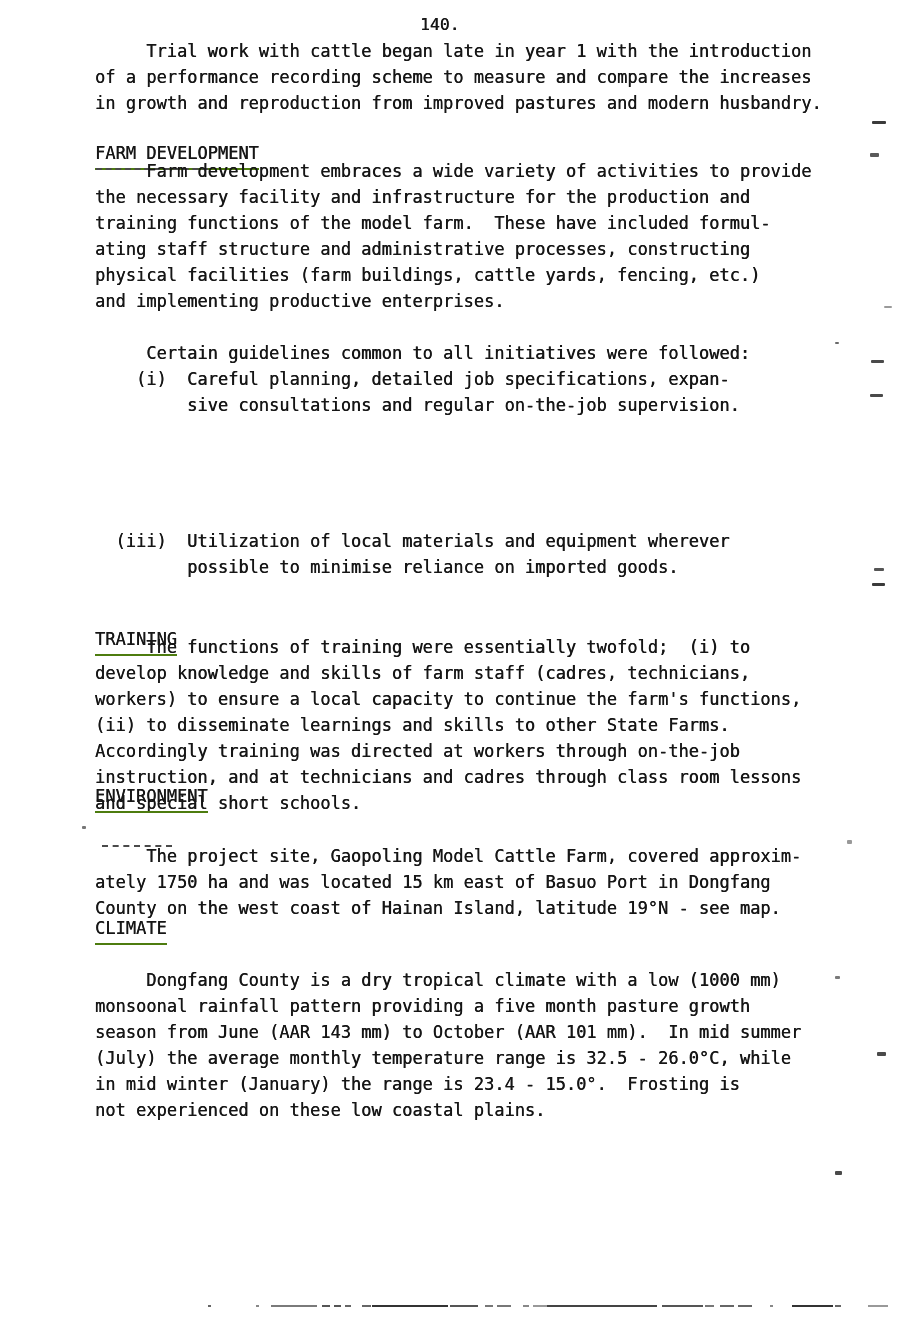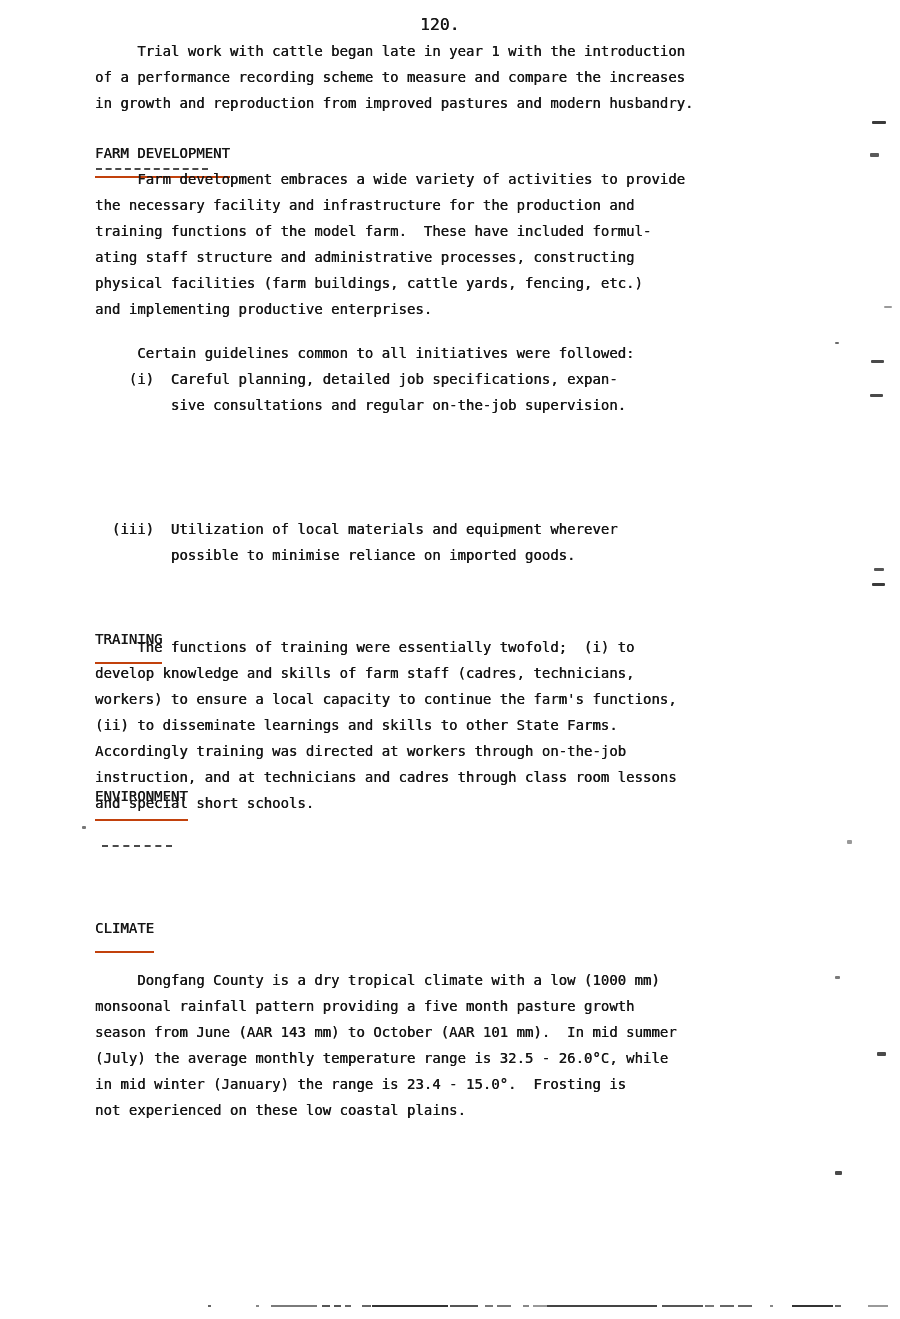--- a/index.html
+++ b/index.html
@@ -13,39 +13,39 @@
     height: 1319px;
     background: #ffffff;
     overflow: hidden;
     font-family: "DejaVu Sans Mono", "Liberation Mono", monospace;
     color: #161616;
   }
   .tblock {
     position: absolute;
     left: 95px;
     white-space: pre;
-    font-size: 14px;
+    font-size: 17px;
     line-height: 26px;
     letter-spacing: 0;
     color: #161616;
     text-shadow: 0.35px 0 0 currentColor;
   }
   .page-number {
     position: absolute;
     left: 420px;
     top: 12px;
     white-space: pre;
     font-size: 16.4px;
     line-height: 26px;
     text-shadow: 0.35px 0 0 currentColor;
   }
   .heading span {
     display: inline-block;
-    border-bottom: 2px solid #c2410c;
-    padding-bottom: 10px;
+    border-bottom: 2px solid #4d7c0f;
+    padding-bottom: 2px;
   }
   .noise {
     position: absolute;
     border-radius: 1px;
   }
   .edge-seg {
     position: absolute;
     top: 0;
     height: 2px;
   }
@@ -60,55 +60,58 @@
     position: absolute;
     height: 0;
     border-top: 2px dashed #4a4a4a;
   }
 </style>
 </head>
 <body>
 
 <div class="page">
 
-  <div class="page-number">120.</div>
+  <div class="page-number">140.</div>
 
   <div class="tblock" style="top:38px">     Trial work with cattle began late in year 1 with the introduction
 of a performance recording scheme to measure and compare the increases
 in growth and reproduction from improved pastures and modern husbandry.</div>
 
   <div class="tblock heading" style="top:140px"><span>FARM DEVELOPMENT</span></div>
   <div class="underline-artifact" style="left:96px; top:168px; width:112px"></div>
 
-  <div class="tblock" style="top:166px">     Farm development embraces a wide variety of activities to provide
+  <div class="tblock" style="top:158px">     Farm development embraces a wide variety of activities to provide
 the necessary facility and infrastructure for the production and
 training functions of the model farm.  These have included formul-
 ating staff structure and administrative processes, constructing
 physical facilities (farm buildings, cattle yards, fencing, etc.)
 and implementing productive enterprises.</div>
 
   <div class="tblock" style="top:366px">    (i)  Careful planning, detailed job specifications, expan-
          sive consultations and regular on-the-job supervision.</div>
   <div class="tblock" style="top:340px">     Certain guidelines common to all initiatives were followed:</div>
-  <div class="tblock" style="top:516px">  (iii)  Utilization of local materials and equipment wherever
+  <div class="tblock" style="top:528px">  (iii)  Utilization of local materials and equipment wherever
          possible to minimise reliance on imported goods.</div>
 
   <div class="tblock heading" style="top:626px"><span>TRAINING</span></div>
 
   <div class="tblock" style="top:634px">     The functions of training were essentially twofold;  (i) to
 develop knowledge and skills of farm staff (cadres, technicians,
 workers) to ensure a local capacity to continue the farm's functions,
 (ii) to disseminate learnings and skills to other State Farms.
 Accordingly training was directed at workers through on-the-job
 instruction, and at technicians and cadres through class room lessons
 and special short schools.</div>
 
   <div class="tblock heading" style="top:783px"><span>ENVIRONMENT</span></div>
   <div class="underline-artifact" style="left:102px; top:845px; width:70px"></div>
 
+  <div class="tblock" style="top:843px">     The project site, Gaopoling Model Cattle Farm, covered approxim-
+ately 1750 ha and was located 15 km east of Basuo Port in Dongfang
+County on the west coast of Hainan Island, latitude 19°N - see map.</div>
 
   <div class="tblock heading" style="top:915px"><span>CLIMATE</span></div>
 
   <div class="tblock" style="top:967px">     Dongfang County is a dry tropical climate with a low (1000 mm)
 monsoonal rainfall pattern providing a five month pasture growth
 season from June (AAR 143 mm) to October (AAR 101 mm).  In mid summer
 (July) the average monthly temperature range is 32.5 - 26.0°C, while
 in mid winter (January) the range is 23.4 - 15.0°.  Frosting is
 not experienced on these low coastal plains.</div>
 

